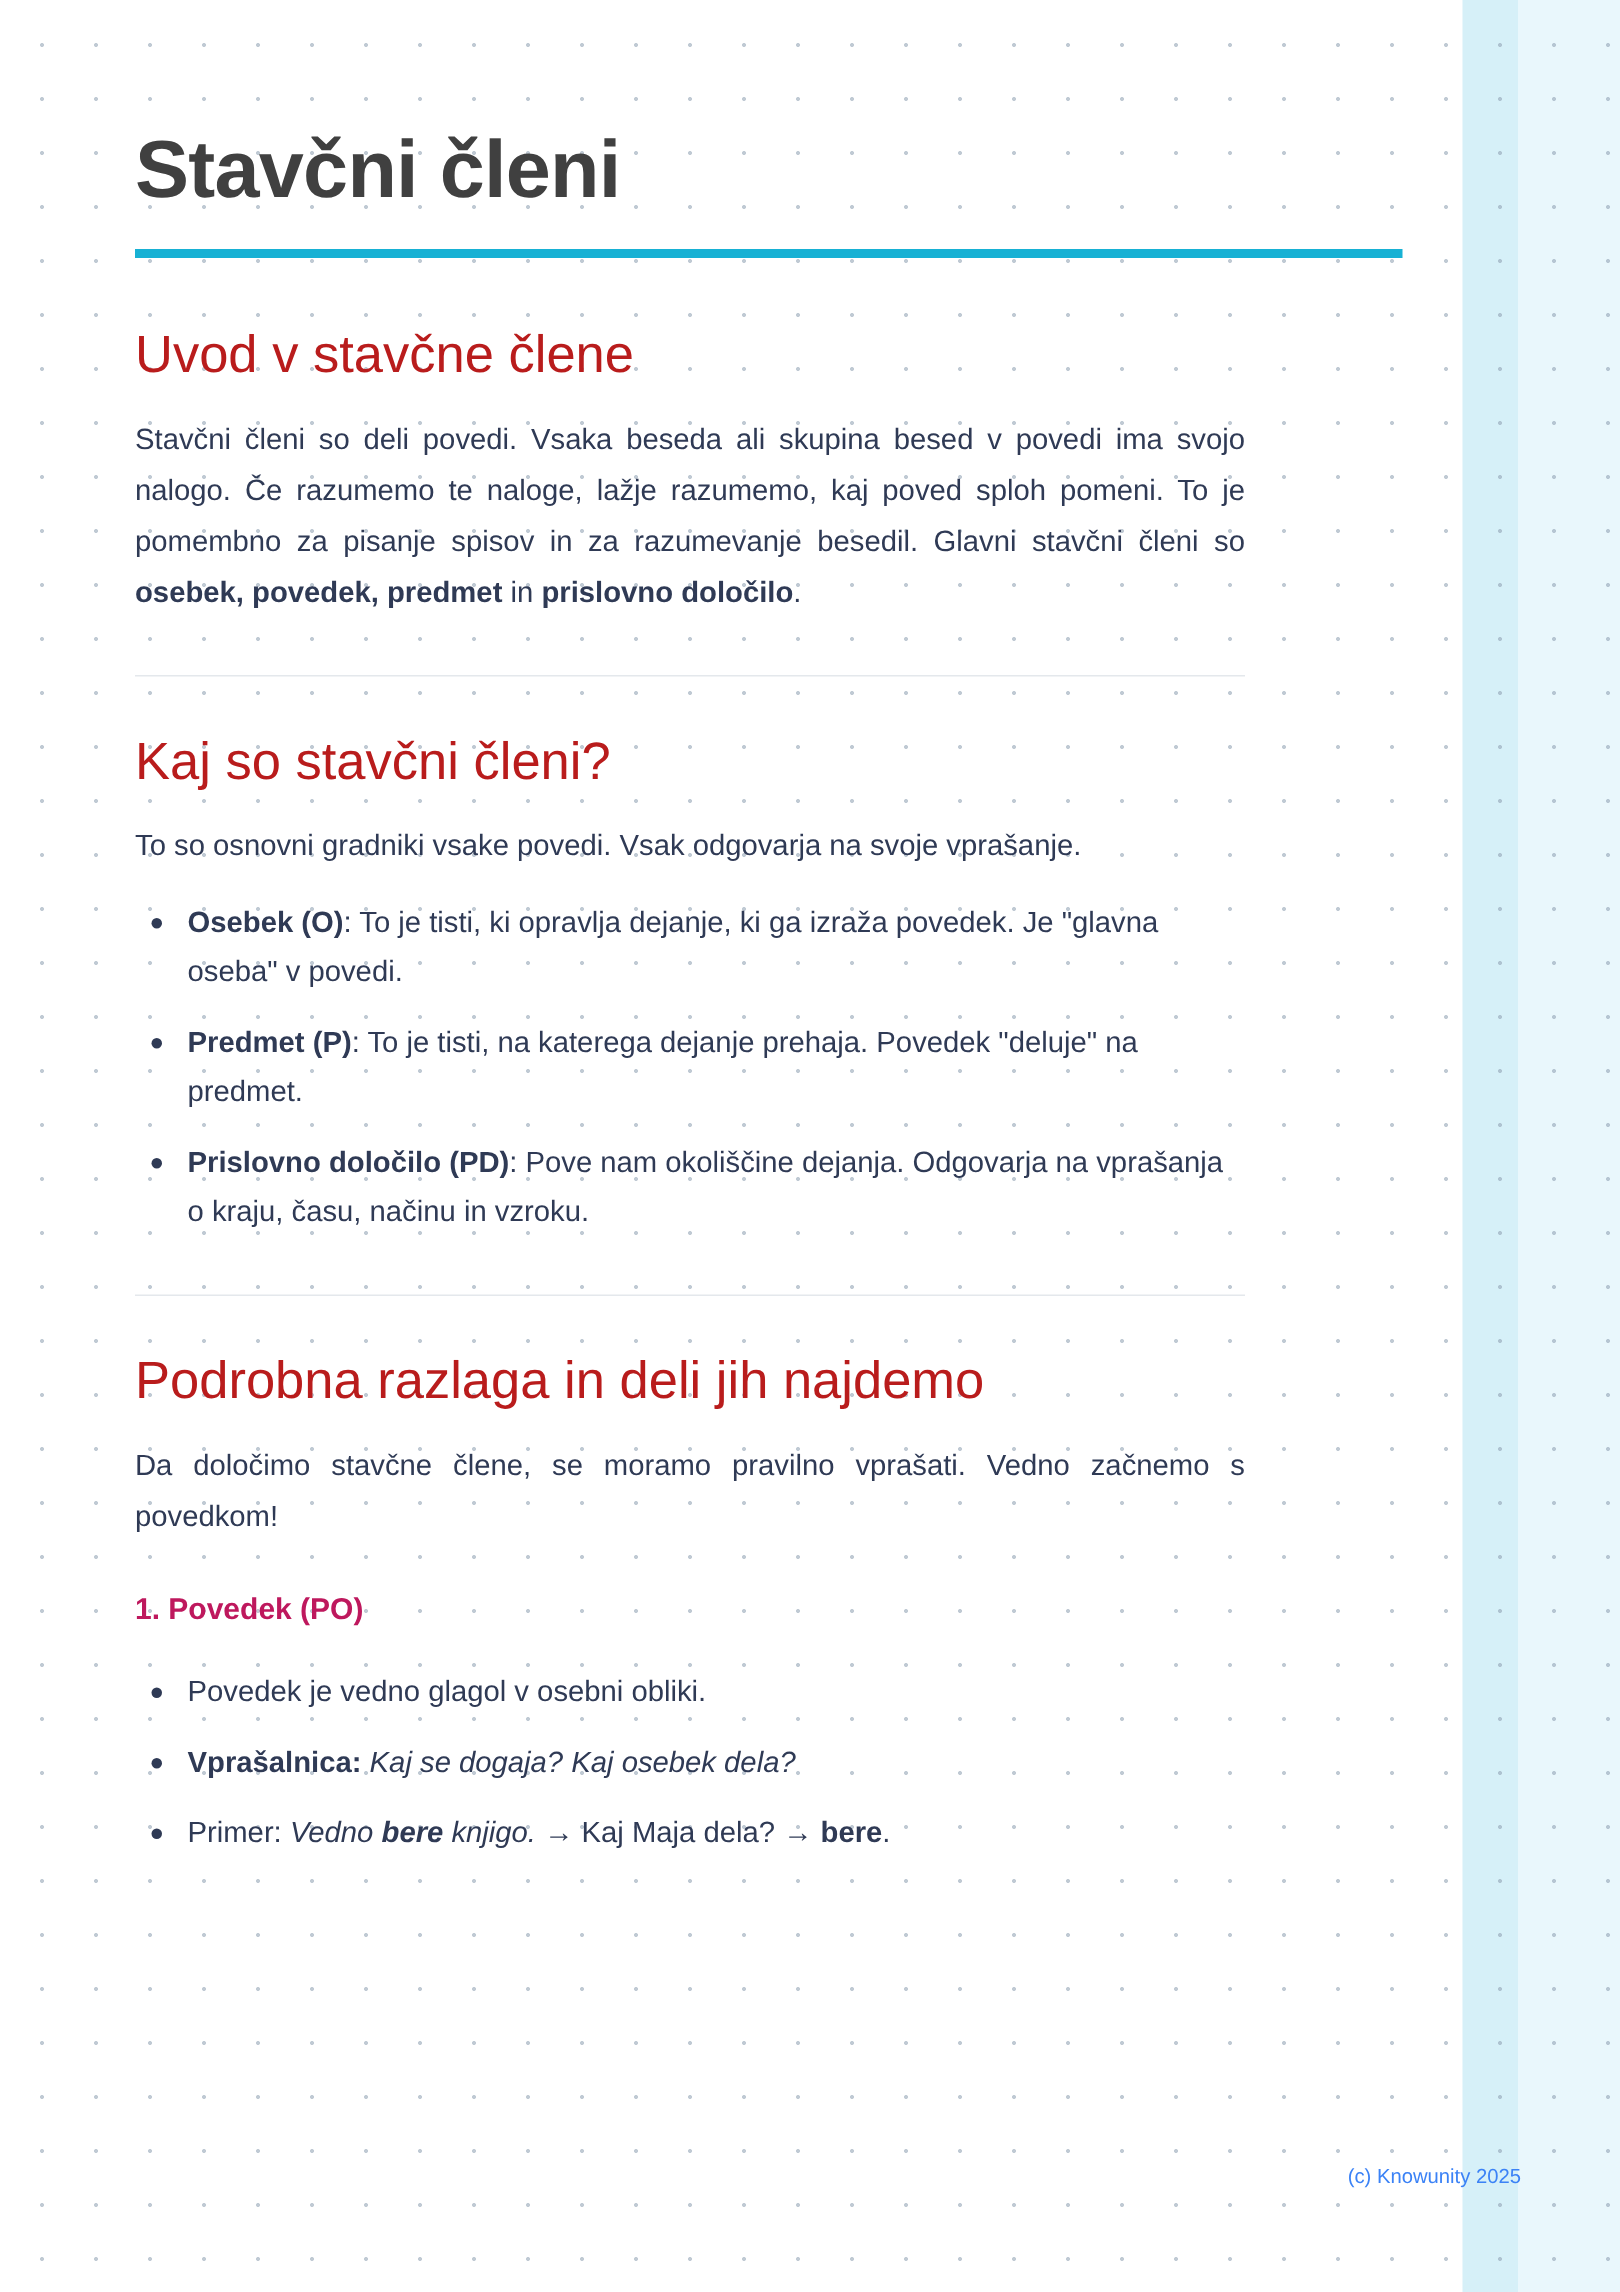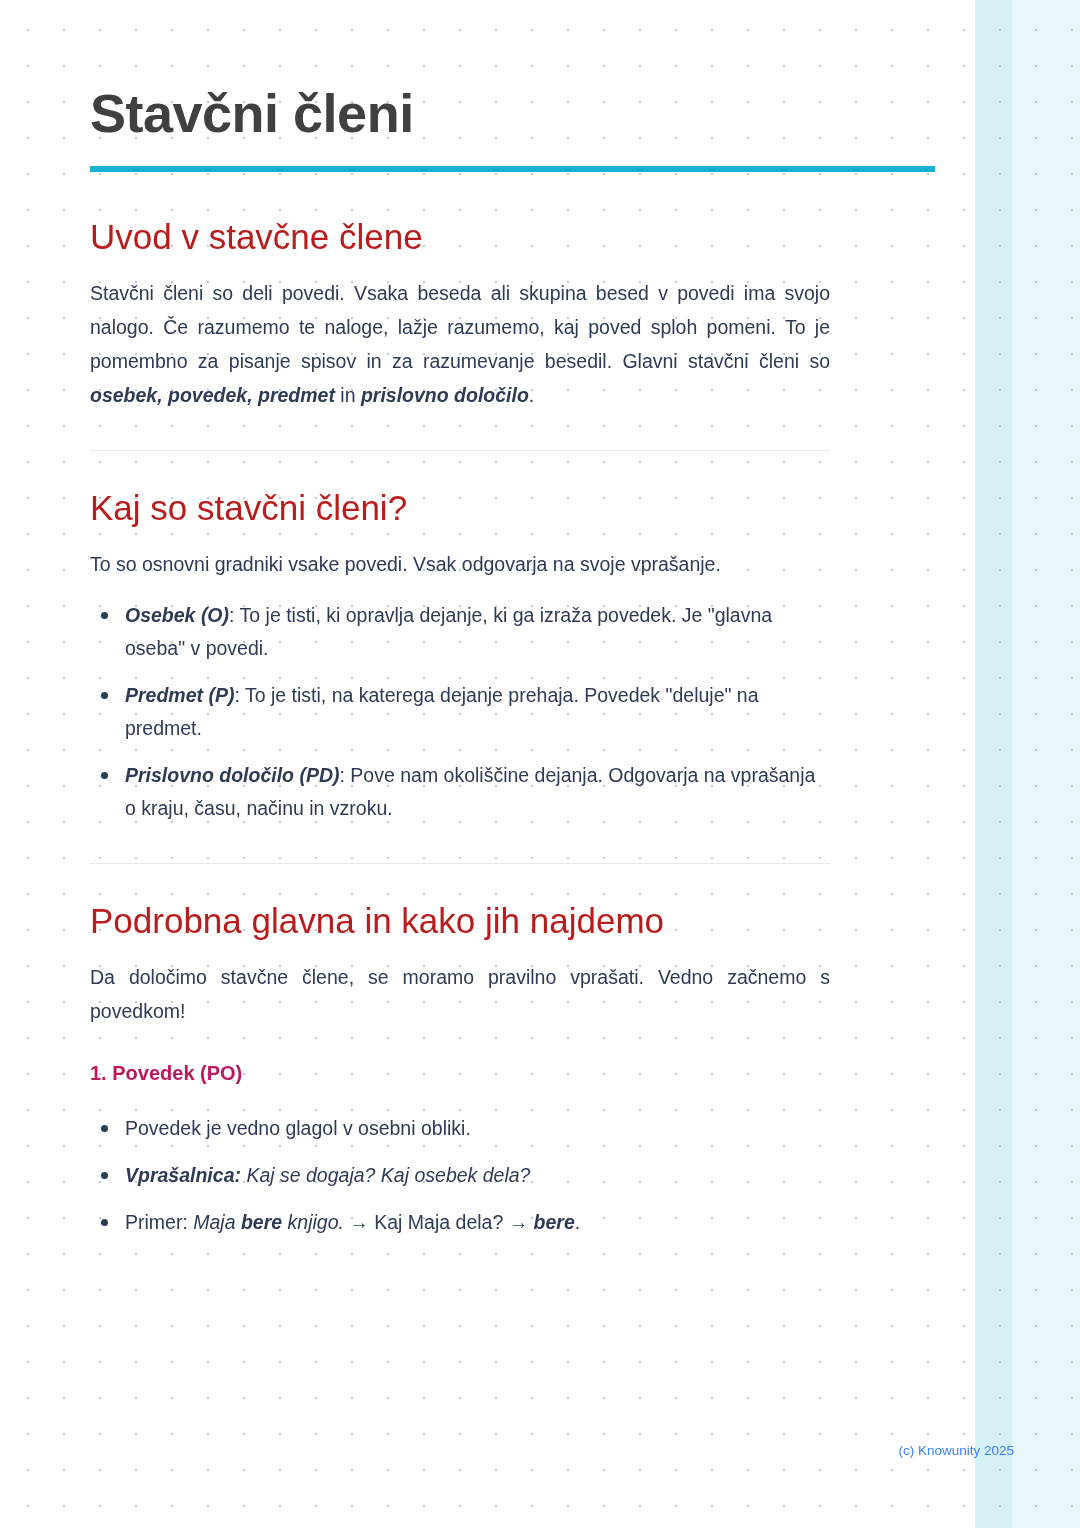--- a/index.html
+++ b/index.html
@@ -69,21 +69,21 @@
     color: #b91c1c;
   }
 
   p.body-text {
     margin: 0;
     font-size: 19.5px;
     line-height: 34px;
   }
   .justify { text-align: justify; }
 
-  strong { font-weight: 700; font-style: italic; }
+  strong { font-weight: 700; }
   em { font-style: italic; }
   em.b { font-weight: 700; }
 
   hr.divider {
     border: none;
     border-top: 1px solid #e4e8ec;
     width: 740px;
     margin: 38px 0 40px 0;
   }
 
@@ -155,30 +155,30 @@
       <ul class="bullets">
         <li><strong>Osebek (O)</strong><span>: To je tisti, ki opravlja dejanje, ki ga izraža povedek. Je "glavna oseba" v povedi.</span></li>
         <li><strong>Predmet (P)</strong><span>: To je tisti, na katerega dejanje prehaja. Povedek "deluje" na predmet.</span></li>
         <li><strong>Prislovno določilo (PD)</strong><span>: Pove nam okoliščine dejanja. Odgovarja na vprašanja o kraju, času, načinu in vzroku.</span></li>
       </ul>
     </section>
 
     <hr class="divider">
 
     <section>
-      <h2 class="section-heading">Podrobna glavna in kako jih najdemo</h2>
+      <h2 class="section-heading">Podrobna razlaga in deli jih najdemo</h2>
       <p class="body-text justify">Da določimo stavčne člene, se moramo pravilno vprašati. Vedno začnemo s povedkom!</p>
 
       <div class="subheading">1. Povedek (PO)</div>
 
 
       <ul class="bullets">
         <li><span>Povedek je vedno glagol v osebni obliki.</span></li>
         <li><strong>Vprašalnica:</strong><em> Kaj se dogaja? Kaj osebek dela?</em></li>
-        <li><span>Primer: </span><em>Maja </em><em class="b">bere</em><em> knjigo.</em><span> → Kaj Maja dela? → </span><strong>bere</strong><span>.</span></li>
+        <li><span>Primer: </span><em>Vedno </em><em class="b">bere</em><em> knjigo.</em><span> → Kaj Maja dela? → </span><strong>bere</strong><span>.</span></li>
       </ul>
     </section>
 
   </main>
 
   <div class="footer-credit">(c) Knowunity 2025</div>
 
 </div>
 
 </body></html>

